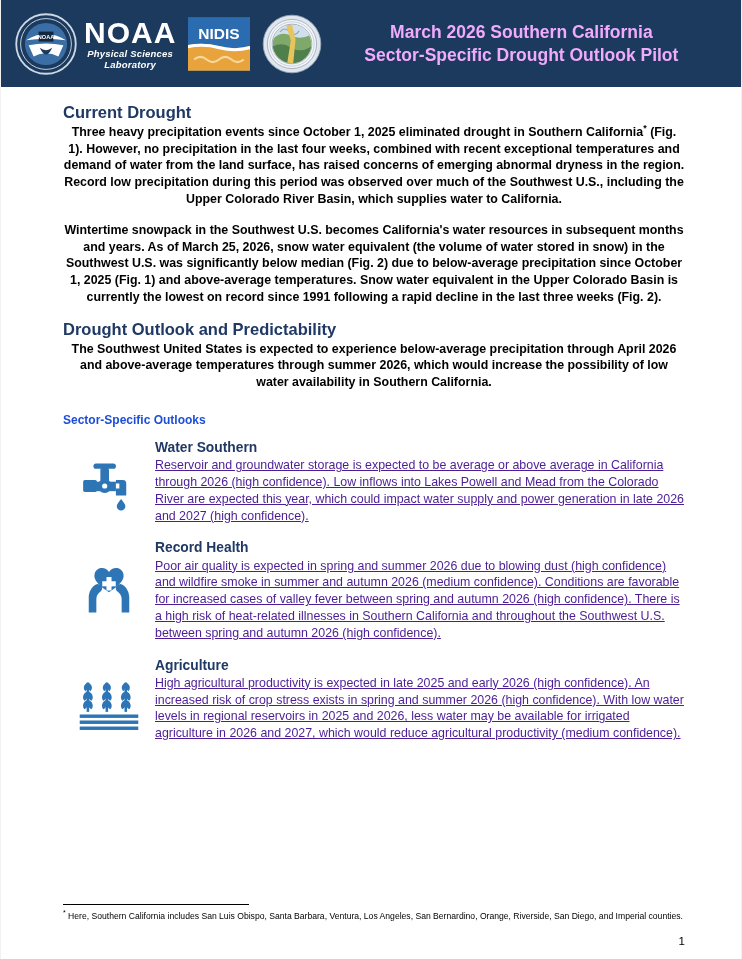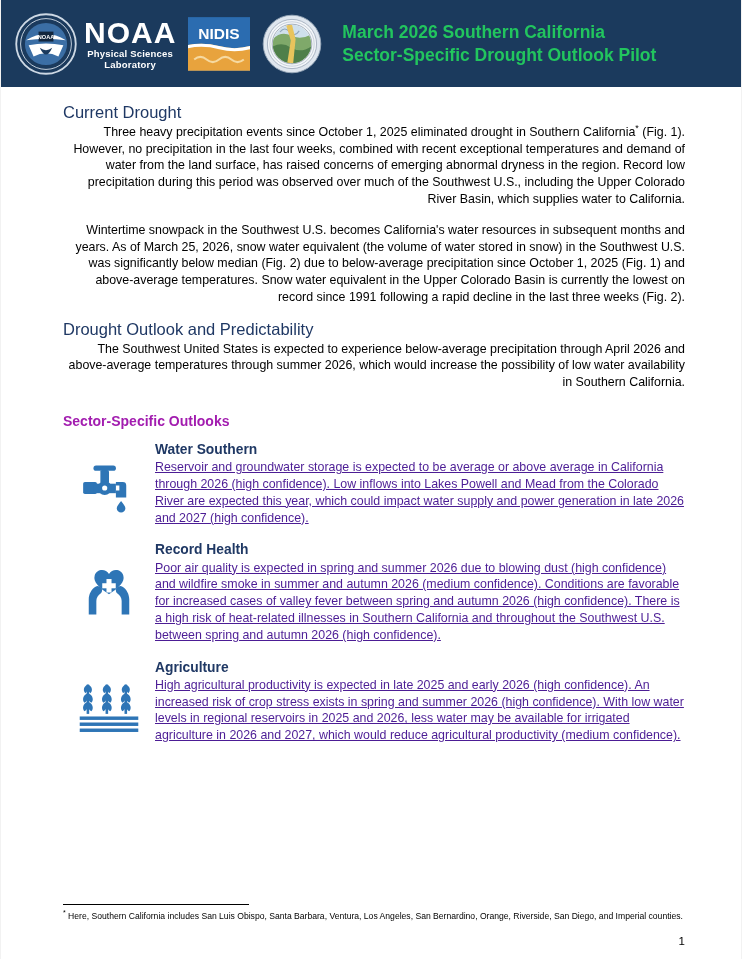--- a/index.html
+++ b/index.html
@@ -25,20 +25,21 @@
 
   
   .header-band {
     position: relative;
     height: 87px;
     background: #1b3a5d;
     display: flex;
     align-items: center;
     padding: 0 0 0 14px;
     box-sizing: border-box;
+    text-align: center;
   }
   .logo-row {
     display: flex;
     align-items: center;
     gap: 12px;
   }
 
   
   .noaa-logo {
     display: flex;
@@ -58,60 +59,62 @@
     color: #ffffff;
     letter-spacing: 1px;
   }
   .noaa-words .sub1,
   .noaa-words .sub2 {
     font-size: 9.5px;
     font-weight: bold;
     color: #ffffff;
     letter-spacing: .2px;
     margin-top: 1px;
+    font-style: italic;
   }
 
   
   .nidis-logo { width: 62px; height: 54px; display: block; }
 
   
   .dwr-seal { width: 60px; height: 60px; display: block; }
 
   .header-title {
-    margin-left: 20px;
-    color: #22c55e;
+    margin-left: 42px;
+    color: #f0abfc;
     font-size: 17.5px;
     font-weight: bold;
     line-height: 1.3;
   }
 
   
   .content {
     padding: 16px 56px 0 62px;
     box-sizing: border-box;
   }
   h2.section-heading {
     font-size: 16.5px;
-    font-weight: normal;
+    font-weight: bold;
     color: #1f3864;
     margin: 0 0 1px 0;
     line-height: 1.2;
   }
   h2.outlooks-heading {
-    font-size: 14px;
-    font-weight: bold;
-    color: #a21caf;
+    font-size: 12px;
+    font-weight: bold;
+    color: #1d4ed8;
     margin: 22px 0 12px 0;
   }
   p.body-text {
     font-size: 12.4px;
     line-height: 1.355;
     margin: 0 0 14px 0;
     color: #000000;
-    text-align: right;
+    text-align: center;
+    font-weight: bold;
   }
   p.body-text.tight { margin-bottom: 0; }
 
   sup.fn {
     font-size: 9px;
     vertical-align: super;
     line-height: 0;
   }
 
   

